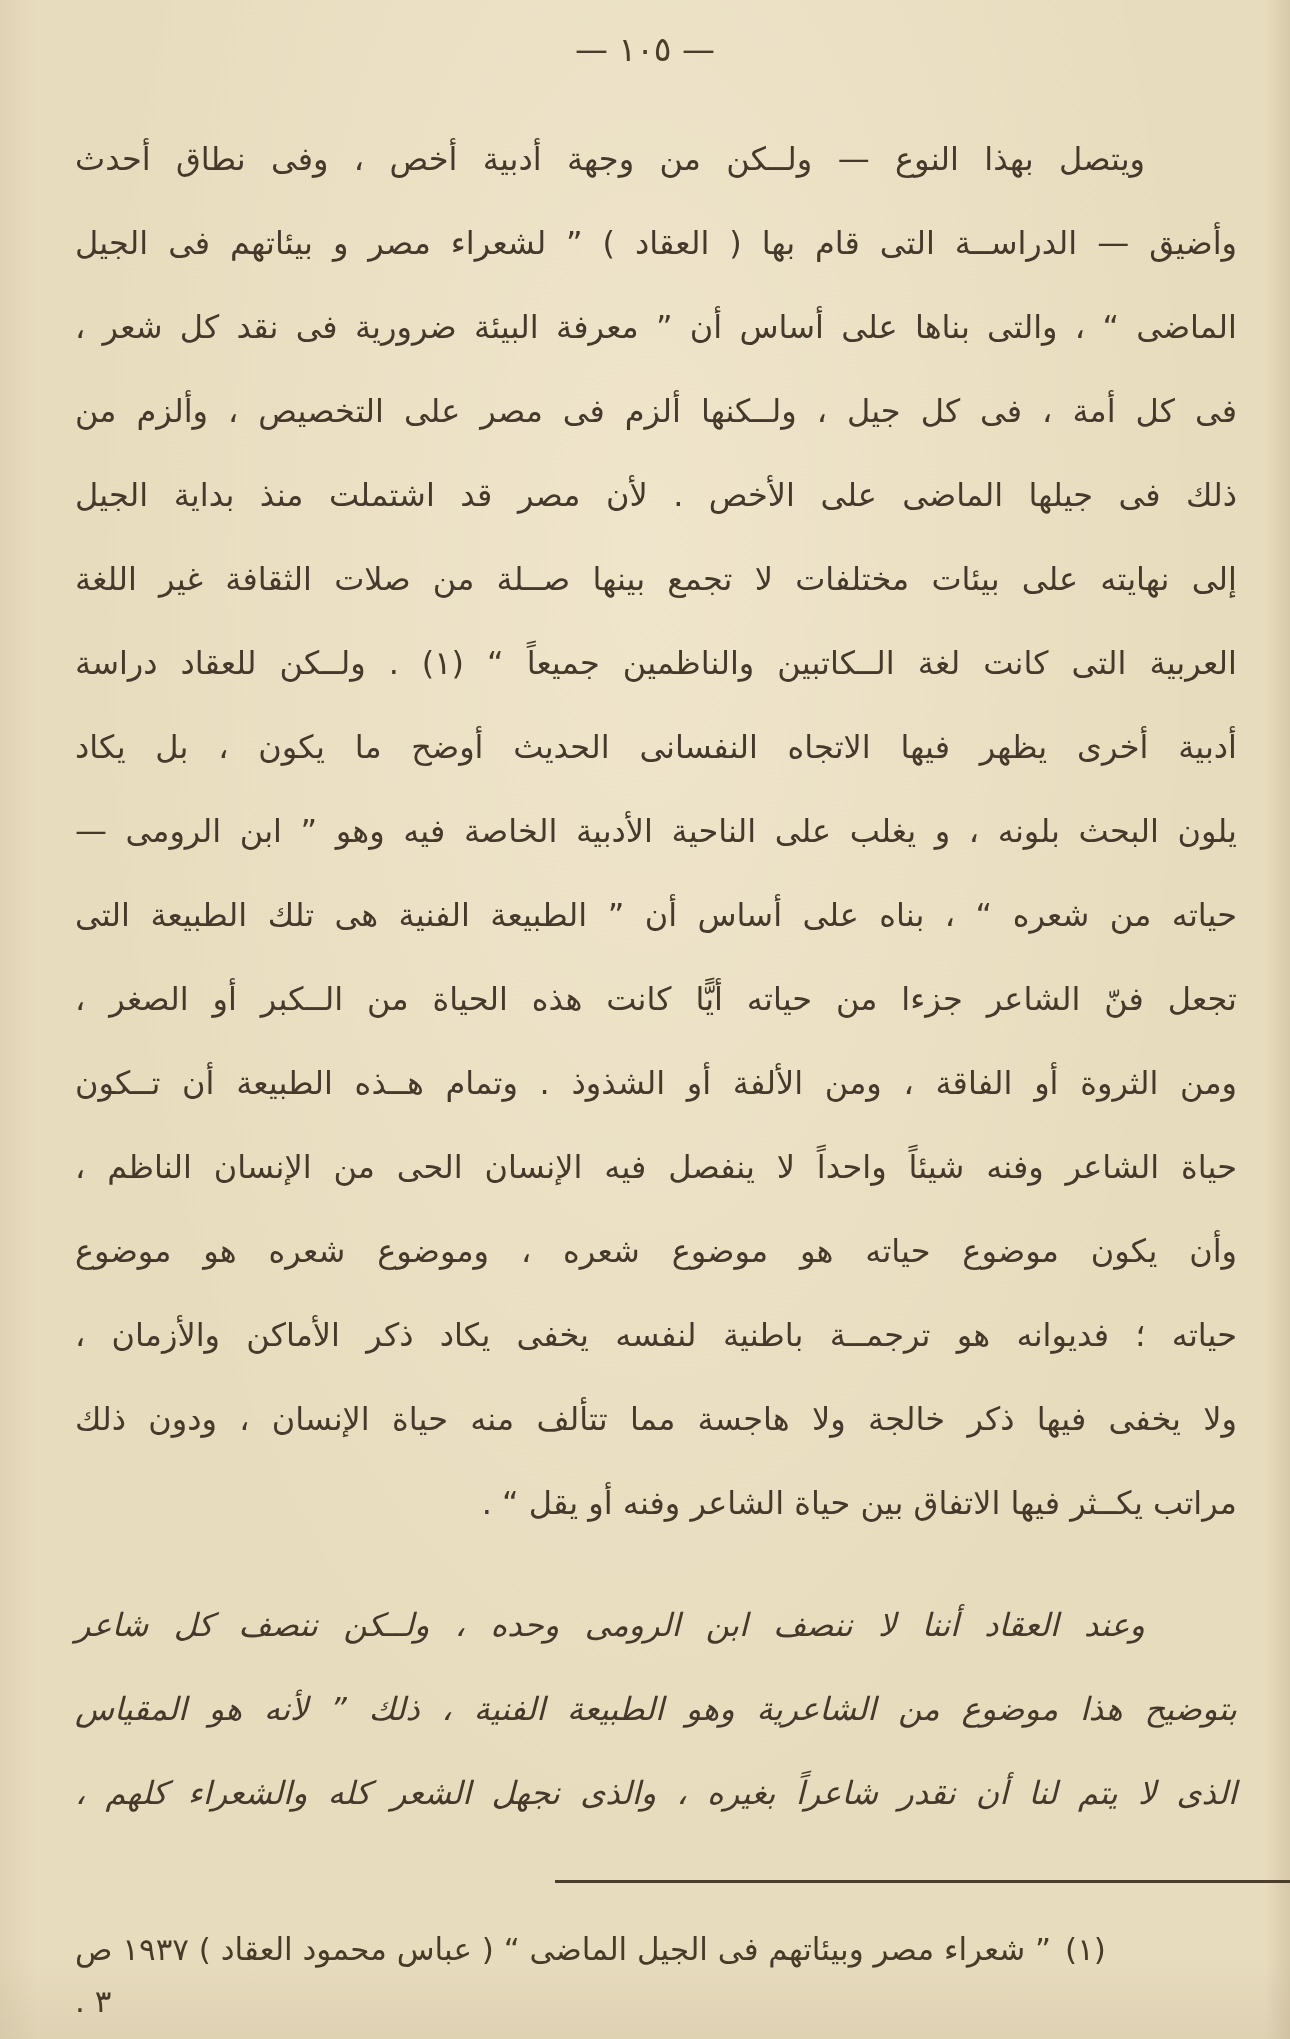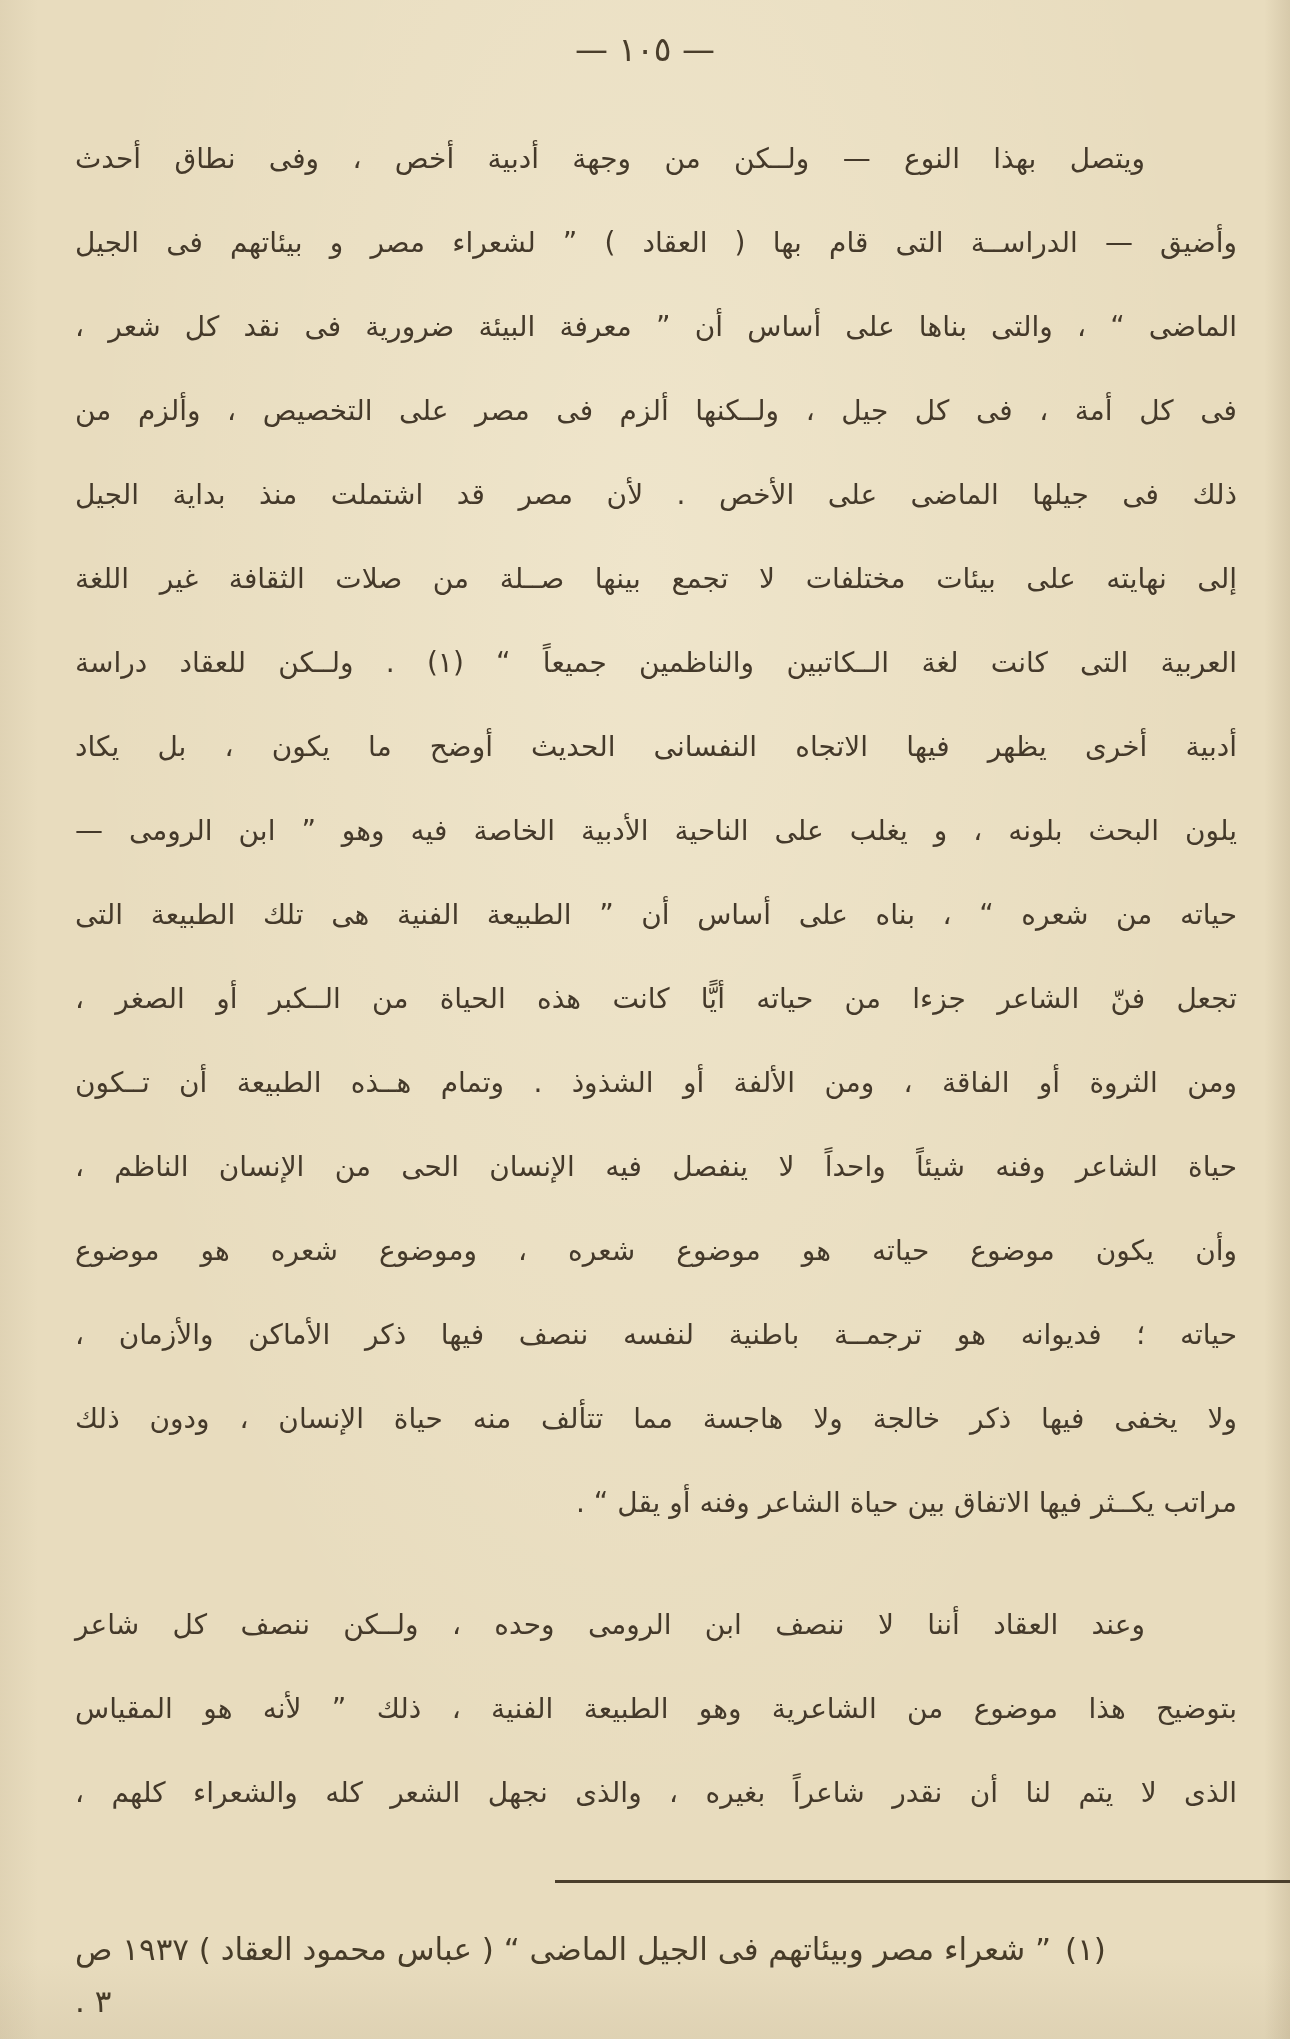--- a/index.html
+++ b/index.html
@@ -22,35 +22,36 @@
     padding-top: 30px;
     text-align: center;
     font-size: 33px;
     letter-spacing: 4px;
     color: #4a3e2b;
   }
   .text-block {
     margin: 48px 53px 0 75px;
   }
   .line {
-    font-size: 28px;
+    font-size: 32px;
     line-height: 84px;
     height: 84px;
     text-align: justify;
     text-align-last: justify;
     white-space: normal;
   }
   .line.short-last {
     text-align-last: right;
   }
   .para-first {
     text-indent: 92px;
   }
   .para-2 {
     margin-top: 38px;
+    font-style: italic;
   }
   .footnote-rule {
     width: 735px;
     height: 0;
     border-top: 3px solid #4a3e2b;
     margin: 45px 0 0 auto;
   }
   .footnote {
     margin: 40px 53px 0 75px;
     padding-right: 128px;
@@ -78,21 +79,21 @@
       <div class="line">ذلك فى جيلها الماضى على الأخص . لأن مصر قد اشتملت منذ بداية الجيل</div>
       <div class="line">إلى نهايته على بيئات مختلفات لا تجمع بينها صــلة من صلات الثقافة غير اللغة</div>
       <div class="line">العربية التى كانت لغة الــكاتبين والناظمين جميعاً “ (١) . ولــكن للعقاد دراسة</div>
       <div class="line">أدبية أخرى يظهر فيها الاتجاه النفسانى الحديث أوضح ما يكون ، بل يكاد</div>
       <div class="line">يلون البحث بلونه ، و يغلب على الناحية الأدبية الخاصة فيه وهو ” ابن الرومى —</div>
       <div class="line">حياته من شعره “ ، بناه على أساس أن ” الطبيعة الفنية هى تلك الطبيعة التى</div>
       <div class="line">تجعل فنّ الشاعر جزءا من حياته أيًّا كانت هذه الحياة من الــكبر أو الصغر ،</div>
       <div class="line">ومن الثروة أو الفاقة ، ومن الألفة أو الشذوذ . وتمام هــذه الطبيعة أن تــكون</div>
       <div class="line">حياة الشاعر وفنه شيئاً واحداً لا ينفصل فيه الإنسان الحى من الإنسان الناظم ،</div>
       <div class="line">وأن يكون موضوع حياته هو موضوع شعره ، وموضوع شعره هو موضوع</div>
-      <div class="line">حياته ؛ فديوانه هو ترجمــة باطنية لنفسه ننصف فيها ذكر الأماكن والأزمان ،</div>
+      <div class="line">حياته ؛ فديوانه هو ترجمــة باطنية لنفسه يخفى يكاد ذكر الأماكن والأزمان ،</div>
       <div class="line">ولا يخفى فيها ذكر خالجة ولا هاجسة مما تتألف منه حياة الإنسان ، ودون ذلك</div>
       <div class="line short-last">مراتب يكــثر فيها الاتفاق بين حياة الشاعر وفنه أو يقل “ .</div>
     </div>
 
     <div class="para-2">
       <div class="line para-first">وعند العقاد أننا لا ننصف ابن الرومى وحده ، ولــكن ننصف كل شاعر</div>
       <div class="line">بتوضيح هذا موضوع من الشاعرية وهو الطبيعة الفنية ، ذلك ” لأنه هو المقياس</div>
       <div class="line">الذى لا يتم لنا أن نقدر شاعراً بغيره ، والذى نجهل الشعر كله والشعراء كلهم ،</div>
     </div>
 

